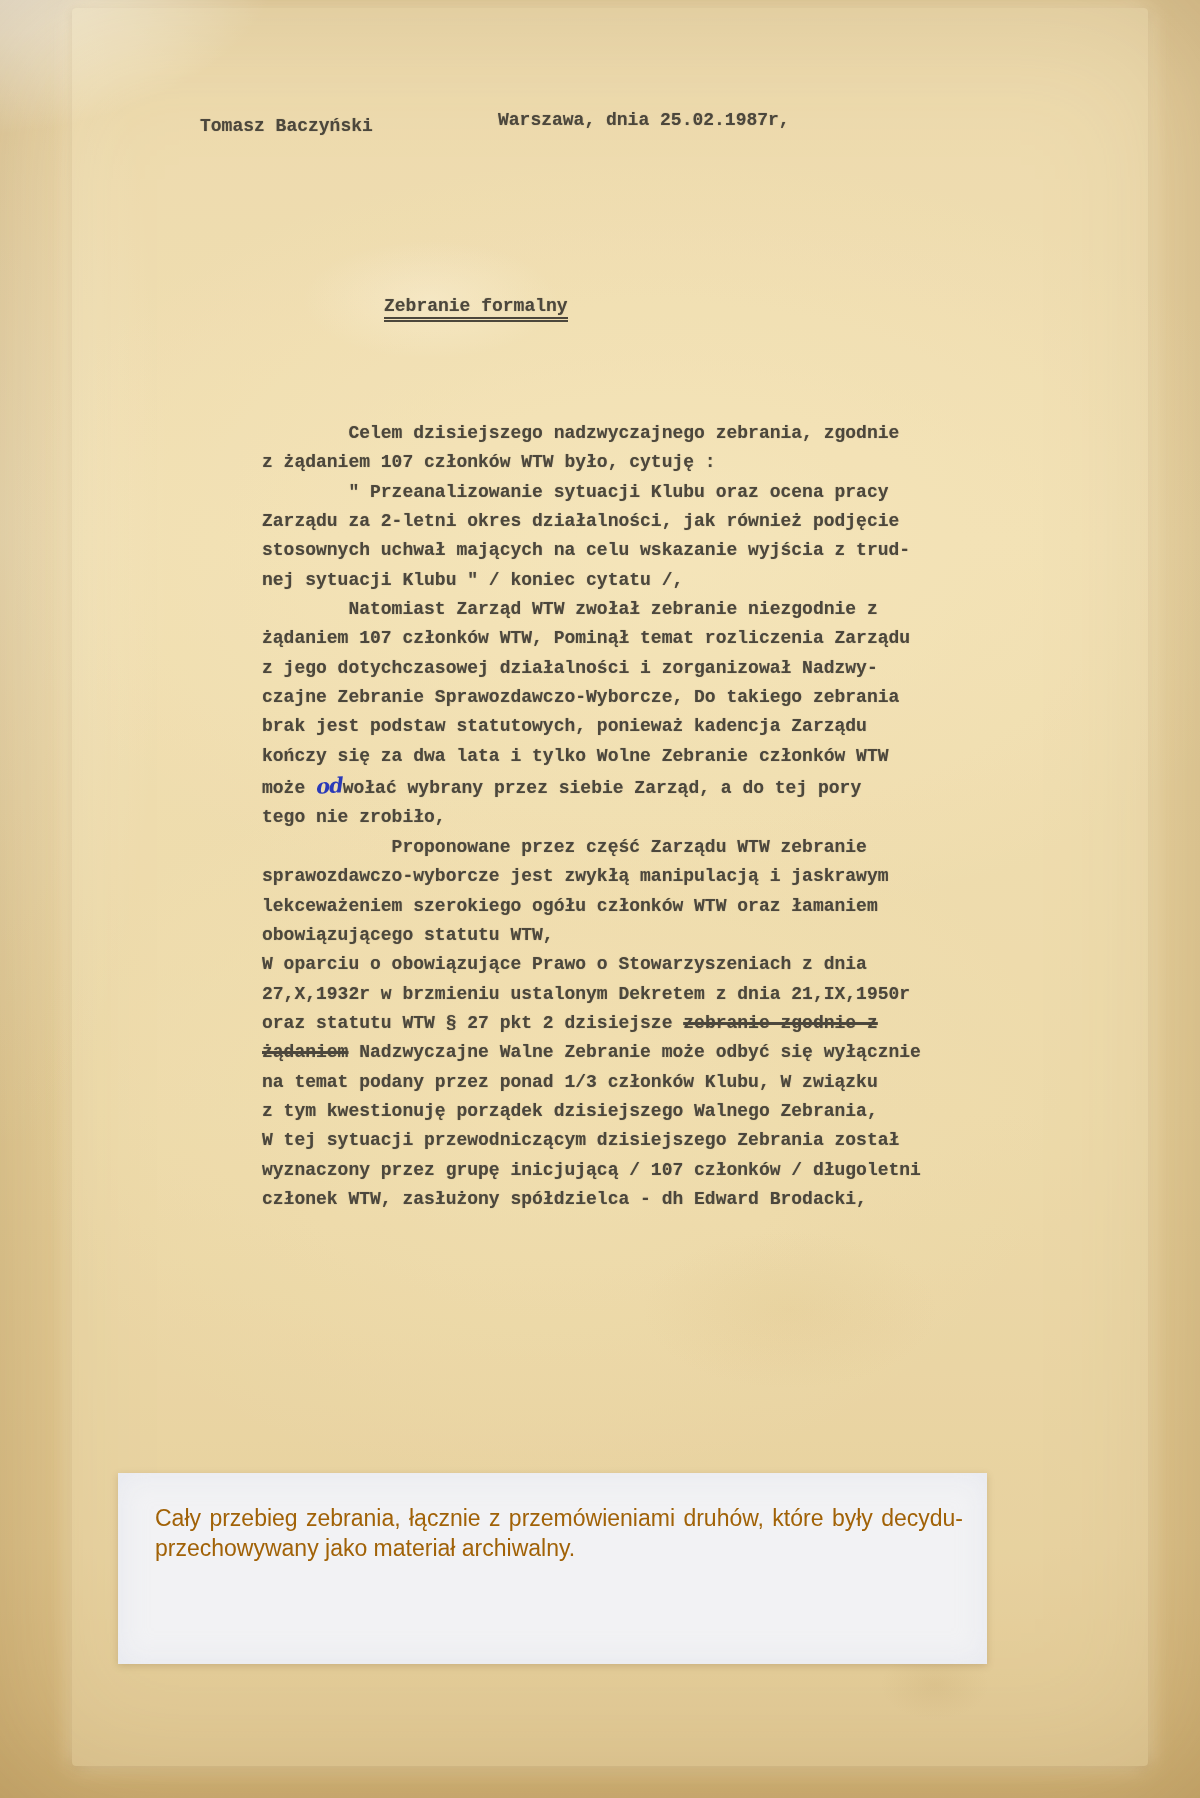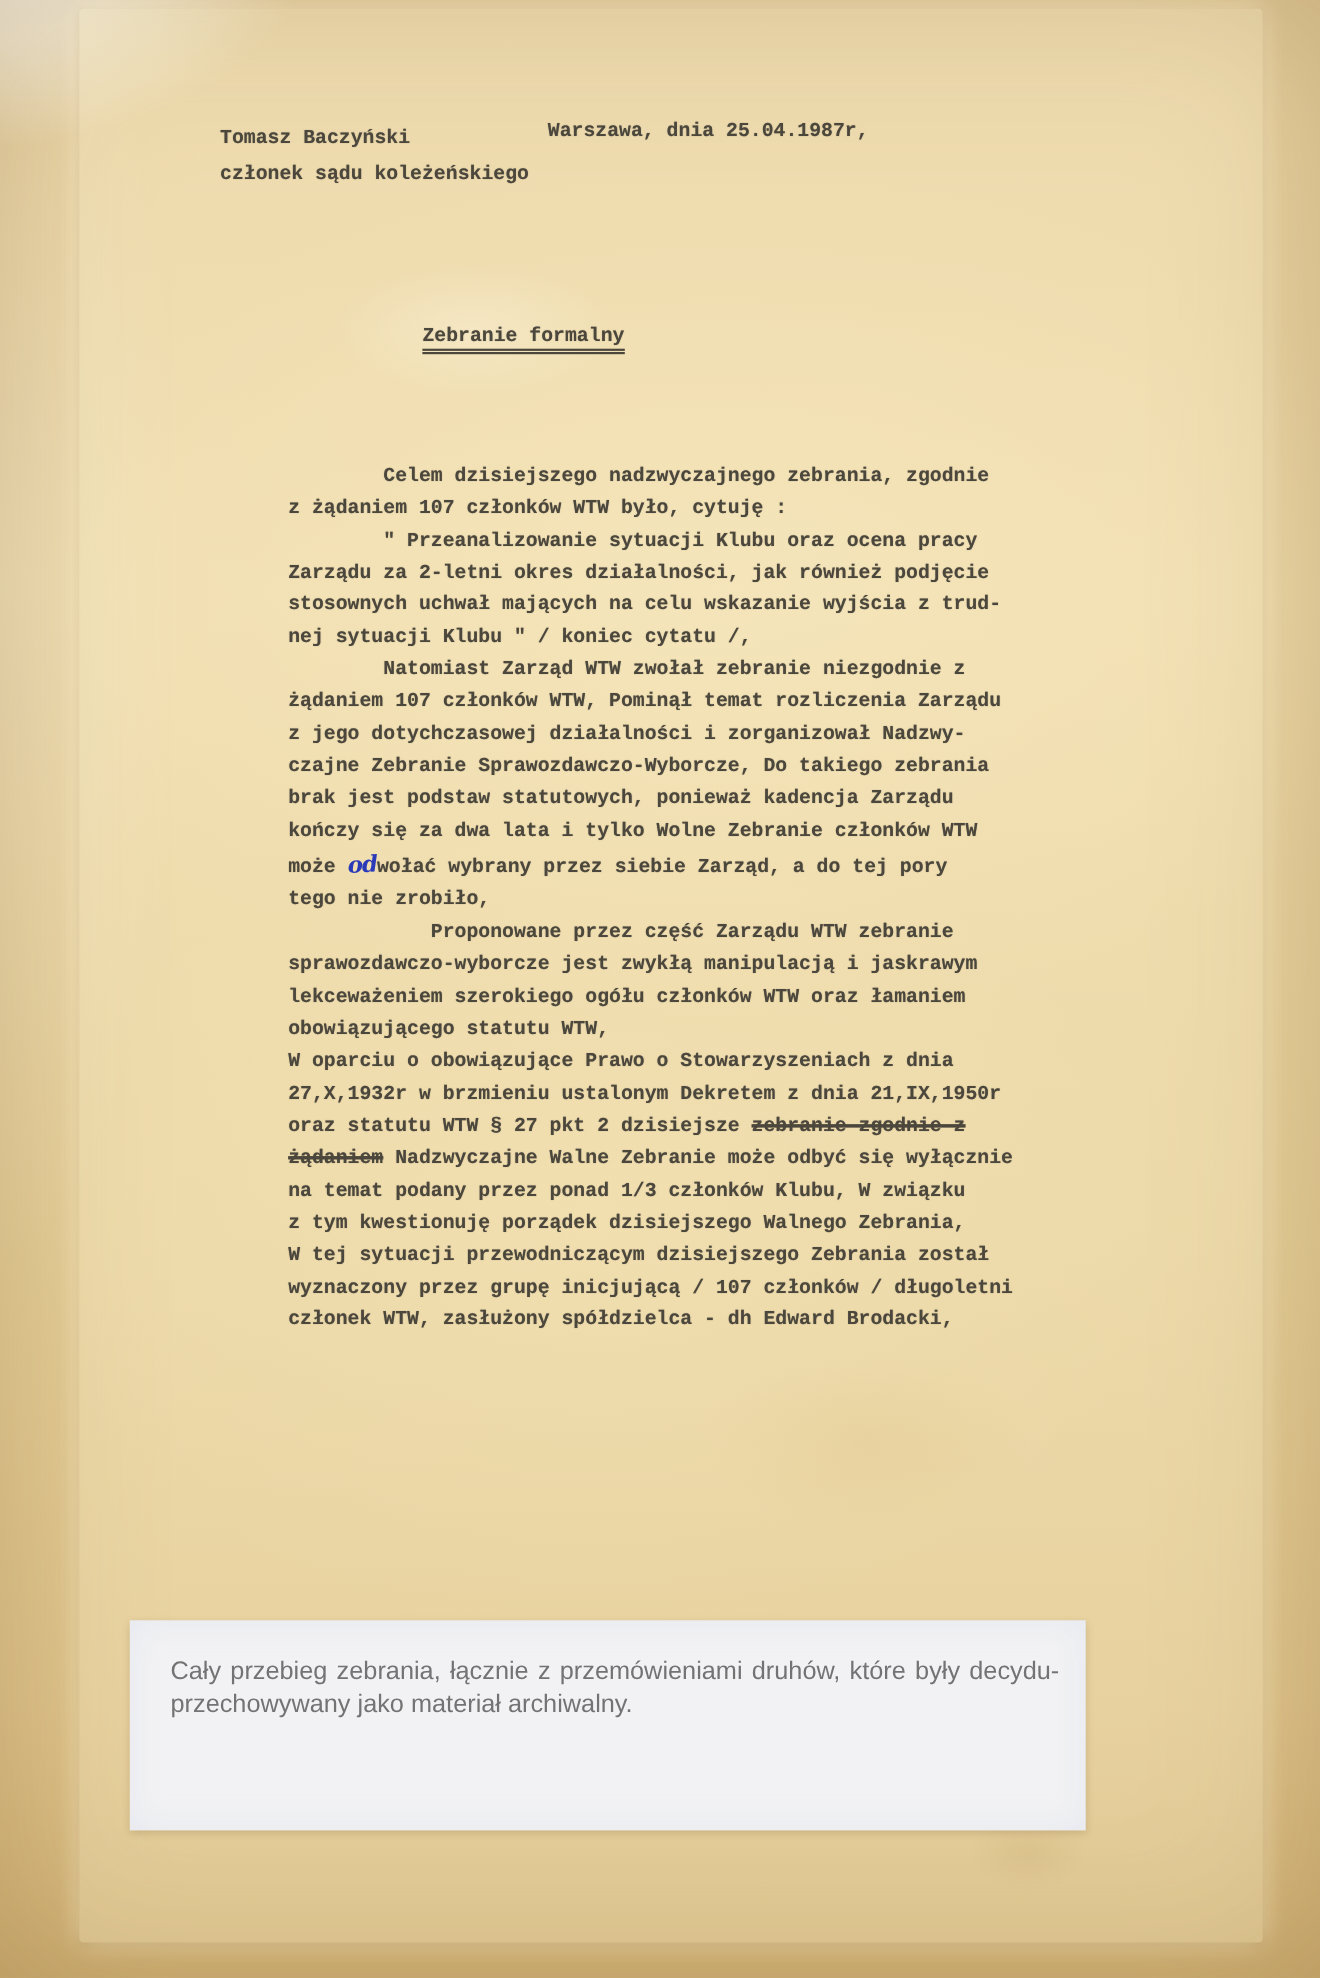--- a/index.html
+++ b/index.html
@@ -56,39 +56,38 @@
   .struck { text-decoration:line-through; text-decoration-thickness:3px; }
 
   .caption-box {
     position:absolute; left:118px; top:1473px; width:869px; height:191px;
     background:#f2f2f4;
     box-shadow:0 2px 7px rgba(110,80,40,.22), inset 0 0 30px rgba(210,215,230,.35);
   }
   .caption-text {
     margin:31px 24px 0 37px;
     font-family:"Liberation Sans","DejaVu Sans",sans-serif;
-    font-size:23px; line-height:29.5px; color:#737373;
+    font-size:23px; line-height:29.5px; color:#a16207;
   }
   .cap-line.just { text-align:justify; text-align-last:justify; }
 </style>
 </head>
 <body>
 
 <div class="photo">
   <div class="sheet"></div>
   <div class="stain a"></div>
   <div class="stain b"></div>
   <div class="stain c"></div>
 
   <div class="sender-block type">
       <div><span>Tomasz Baczyński</span></div>
-      <div><span>członek sądu koleżeńskiego</span></div>
     </div>
 
-  <div class="dateline type">Warszawa, dnia 25.04.1987r,</div>
+  <div class="dateline type">Warszawa, dnia 25.02.1987r,</div>
 
   <div class="doc-title type">Zebranie formalny</div>
 
   <div class="body-text type"><div><span>        Celem dzisiejszego nadzwyczajnego zebrania, zgodnie</span></div><div><span>z żądaniem 107 członków WTW było, cytuję :</span></div><div><span>        " Przeanalizowanie sytuacji Klubu oraz ocena pracy</span></div><div><span>Zarządu za 2-letni okres działalności, jak również podjęcie</span></div><div><span>stosownych uchwał mających na celu wskazanie wyjścia z trud-</span></div><div><span>nej sytuacji Klubu " / koniec cytatu /,</span></div><div><span>        Natomiast Zarząd WTW zwołał zebranie niezgodnie z</span></div><div><span>żądaniem 107 członków WTW, Pominął temat rozliczenia Zarządu</span></div><div><span>z jego dotychczasowej działalności i zorganizował Nadzwy-</span></div><div><span>czajne Zebranie Sprawozdawczo-Wyborcze, Do takiego zebrania</span></div><div><span>brak jest podstaw statutowych, ponieważ kadencja Zarządu</span></div><div><span>kończy się za dwa lata i tylko Wolne Zebranie członków WTW</span></div><div><span>może </span><span class="ink-blue">od</span><span>wołać wybrany przez siebie Zarząd, a do tej pory</span></div><div><span>tego nie zrobiło,</span></div><div><span>            Proponowane przez część Zarządu WTW zebranie</span></div><div><span>sprawozdawczo-wyborcze jest zwykłą manipulacją i jaskrawym</span></div><div><span>lekceważeniem szerokiego ogółu członków WTW oraz łamaniem</span></div><div><span>obowiązującego statutu WTW,</span></div><div><span>W oparciu o obowiązujące Prawo o Stowarzyszeniach z dnia</span></div><div><span>27,X,1932r w brzmieniu ustalonym Dekretem z dnia 21,IX,1950r</span></div><div><span>oraz statutu WTW § 27 pkt 2 dzisiejsze </span><span class="struck">zebranie zgodnie z</span></div><div><span class="struck">żądaniem</span><span> Nadzwyczajne Walne Zebranie może odbyć się wyłącznie</span></div><div><span>na temat podany przez ponad 1/3 członków Klubu, W związku</span></div><div><span>z tym kwestionuję porządek dzisiejszego Walnego Zebrania,</span></div><div><span>W tej sytuacji przewodniczącym dzisiejszego Zebrania został</span></div><div><span>wyznaczony przez grupę inicjującą / 107 członków / długoletni</span></div><div><span>członek WTW, zasłużony spółdzielca - dh Edward Brodacki,</span></div></div>
 
   <div class="caption-box">
     <div class="caption-text">
       <div class="cap-line just">Cały przebieg zebrania, łącznie z przemówieniami druhów, które były decydu-</div>
       <div class="cap-line">przechowywany jako materiał archiwalny.</div>
     </div>

